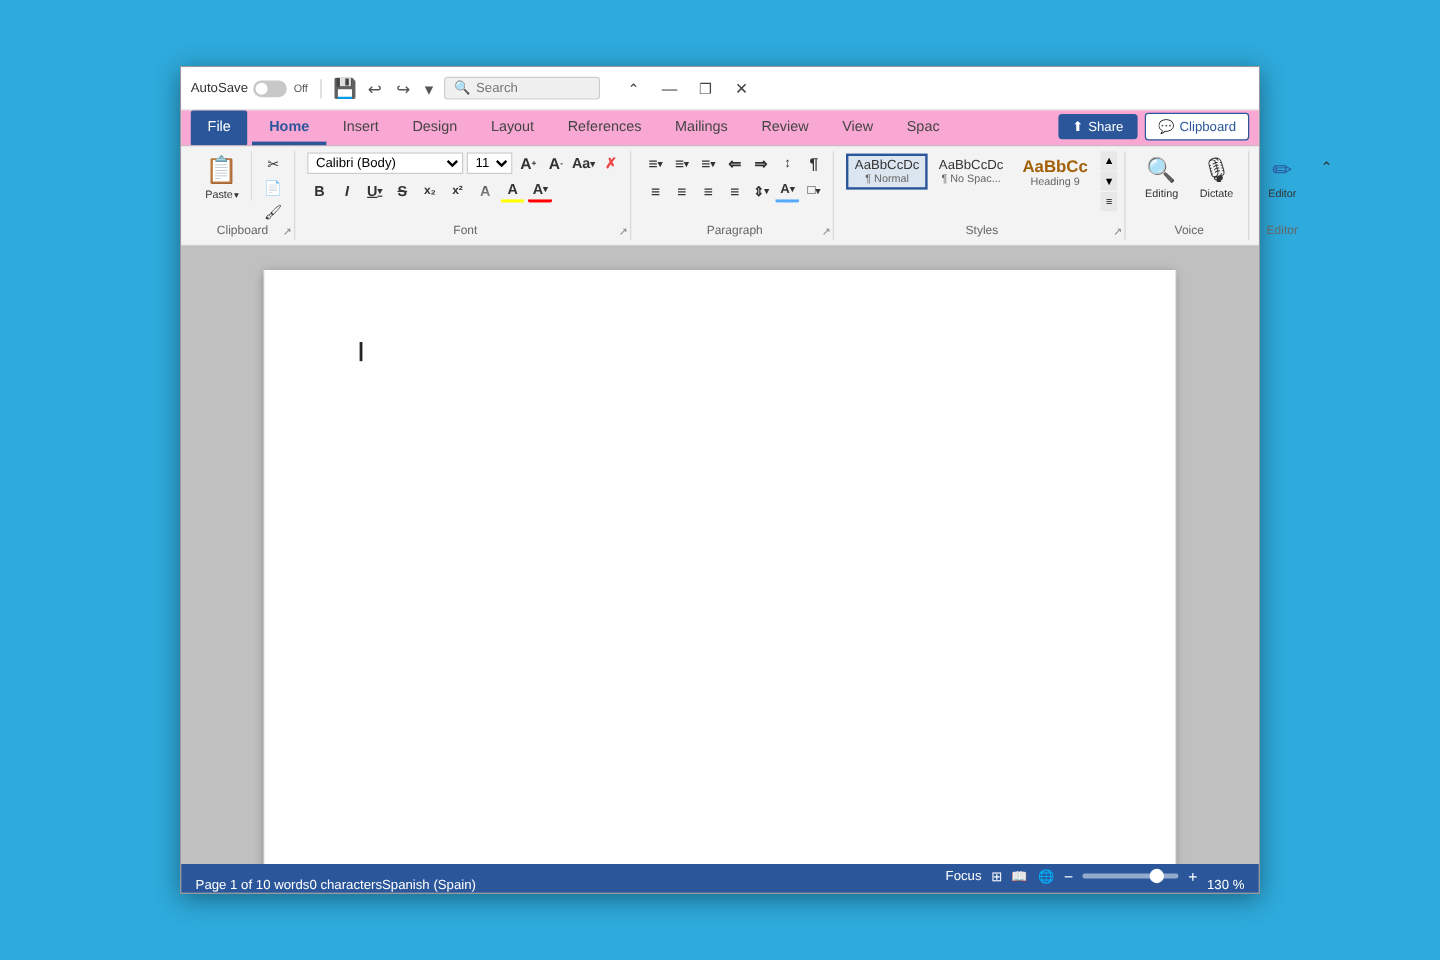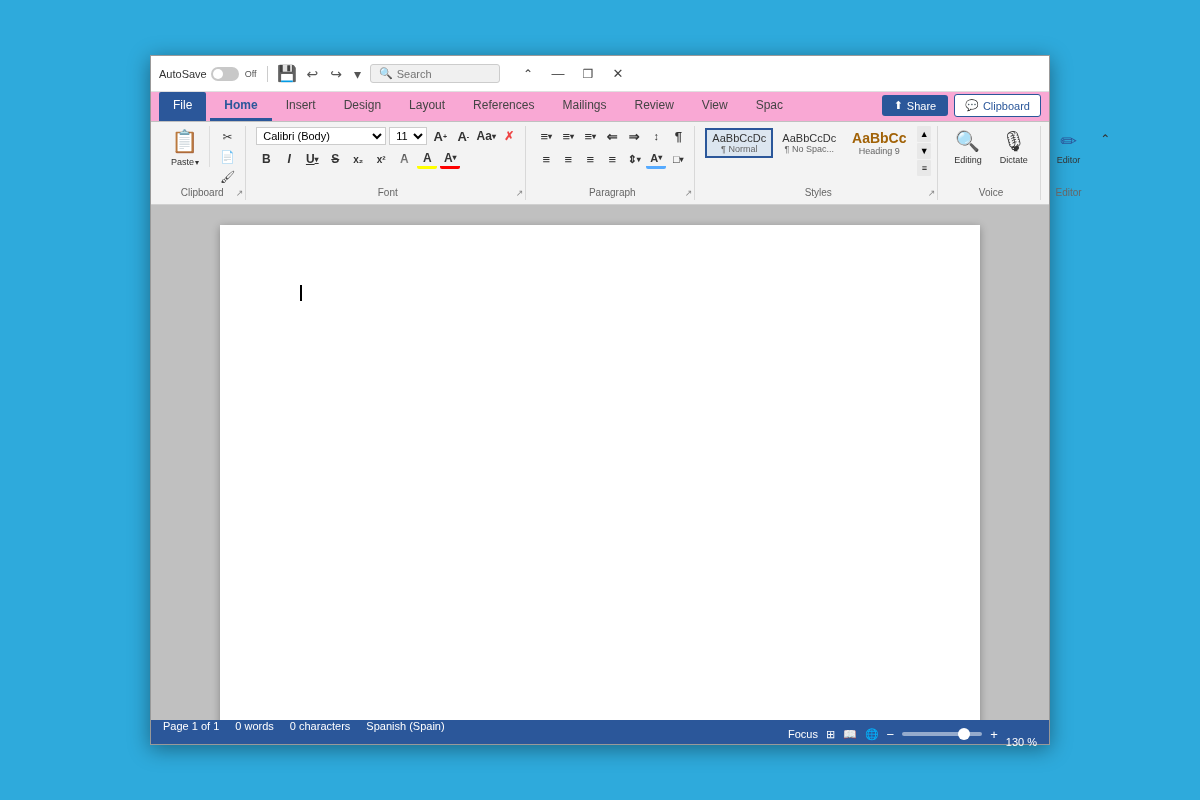--- a/index.html
+++ b/index.html
@@ -317,24 +317,24 @@
       cursor: pointer;
       background: #e8e8e8;
       border-radius: 1px;
     }
     
     .status-bar {
       background: #2b579a;
       color: white;
       height: 24px;
       display: flex;
-      align-items: flex-start;
+      align-items: flex-end;
       padding: 0 12px;
       font-size: 11px;
-      gap: 16px;
+      gap: 0;
     }
     .status-right {
       margin-left: auto;
       display: flex;
       align-items: center;
       gap: 8px;
     }
     .zoom-slider {
       width: 80px;
       height: 4px;

